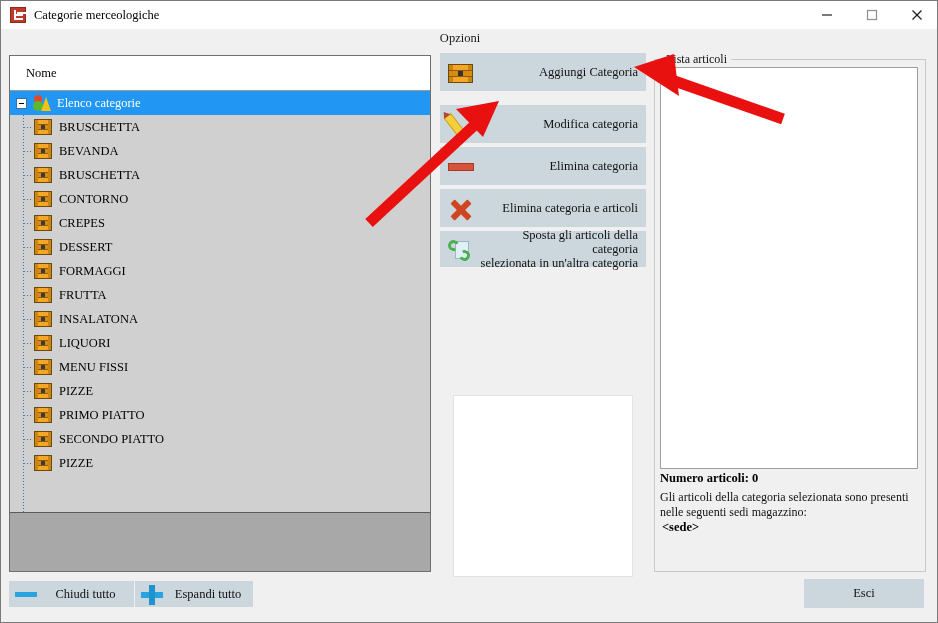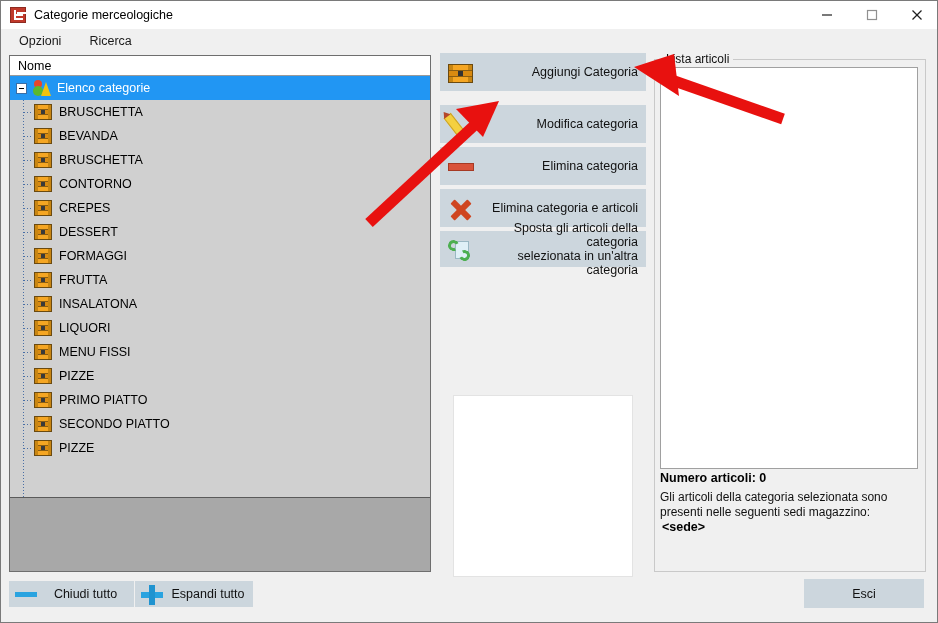--- a/index.html
+++ b/index.html
@@ -9,20 +9,21 @@
     font-family: "Liberation Sans", sans-serif;
     background: #f0f0f0;
   }
   #app {
     position: relative;
     width: 938px; height: 623px;
     background: #f0f0f0;
     border: 1px solid #7a7a7a;
     box-sizing: border-box;
     overflow: hidden;
+    font-family: Liberation Serif, serif;
   }
 
   
   .titlebar {
     position: absolute; left: 0; top: 0;
     width: 938px; height: 28px;
     background: #ffffff;
     display: flex; align-items: center;
     box-sizing: border-box;
   }
@@ -61,45 +62,45 @@
     background: transparent;
   }
   .win-btn svg { display:block; }
 
   
   .menubar {
     position: absolute; left: 0; top: 28px;
     width: 938px; height: 24px;
     background: #f0f0f0;
     display: flex; align-items: center;
-    padding-left: 14px;
-    box-sizing: border-box;
+    box-sizing: border-box;
+    flex-direction: column;
   }
   .menu-item {
     font-size: 12.5px; color: #1a1a1a;
     padding: 2px 10px 2px 4px;
     margin-right: 14px;
     white-space: nowrap;
   }
 
   
   .tree-panel {
     position: absolute; left: 8px; top: 54px;
     width: 422px; height: 517px;
     border: 1px solid #6e6e6e;
     background: #a8a8a8;
     box-sizing: border-box;
     overflow: hidden;
   }
   .tree-header {
-    height: 20px;
+    height: 35px;
     background: #ffffff;
     border-bottom: 1px solid #9a9a9a;
     display: flex; align-items: center;
-    padding-left: 8px;
+    padding-left: 16px;
     font-size: 12.5px; color: #000;
     box-sizing: border-box;
   }
   .tree-body {
     background: #d0d0d0;
     height: 422px;
     border-bottom: 1px solid #5a5a5a;
     position: relative;
     box-sizing: border-box;
   }

